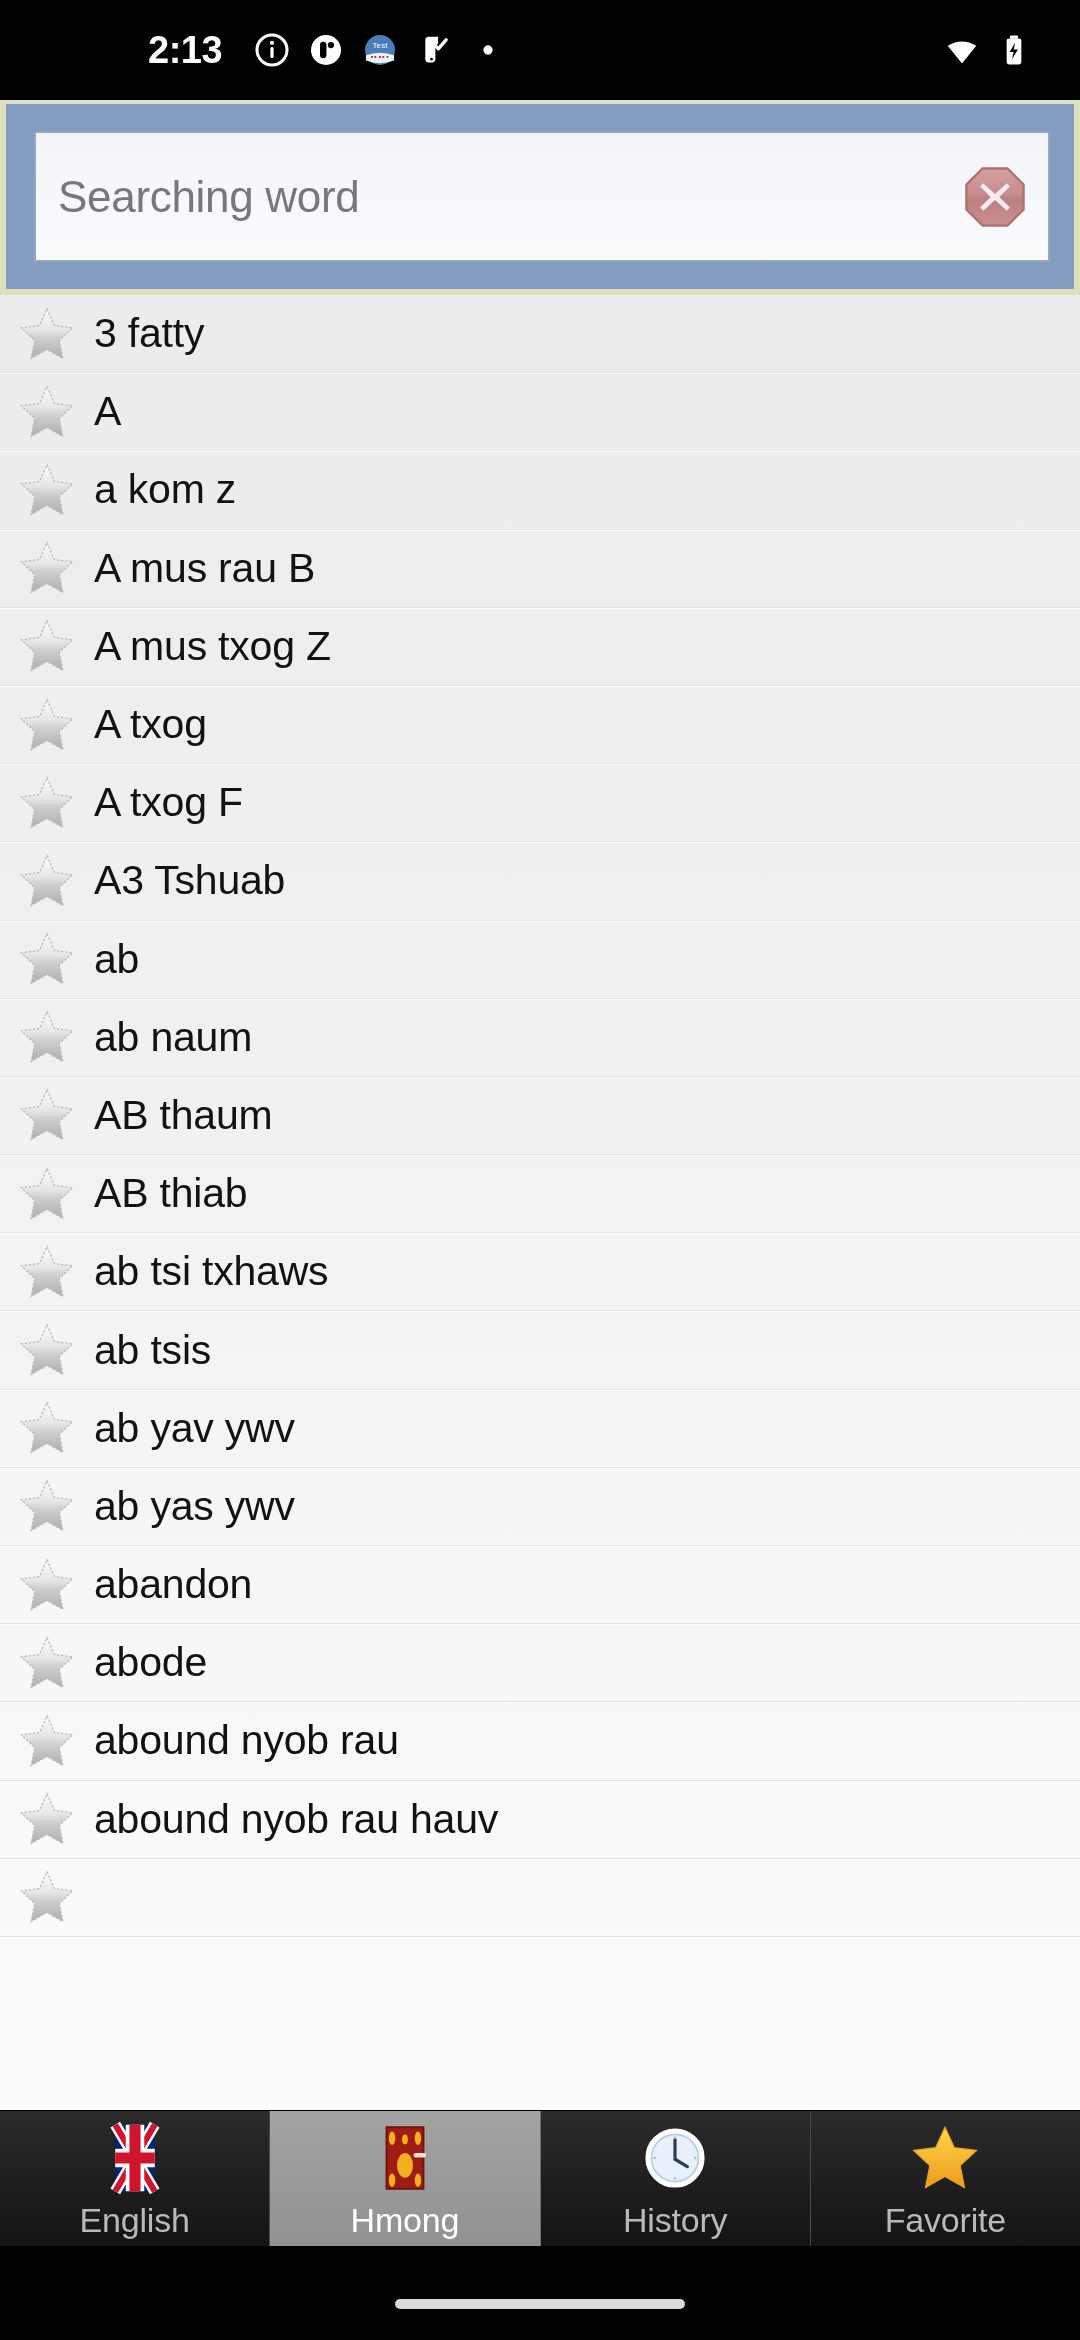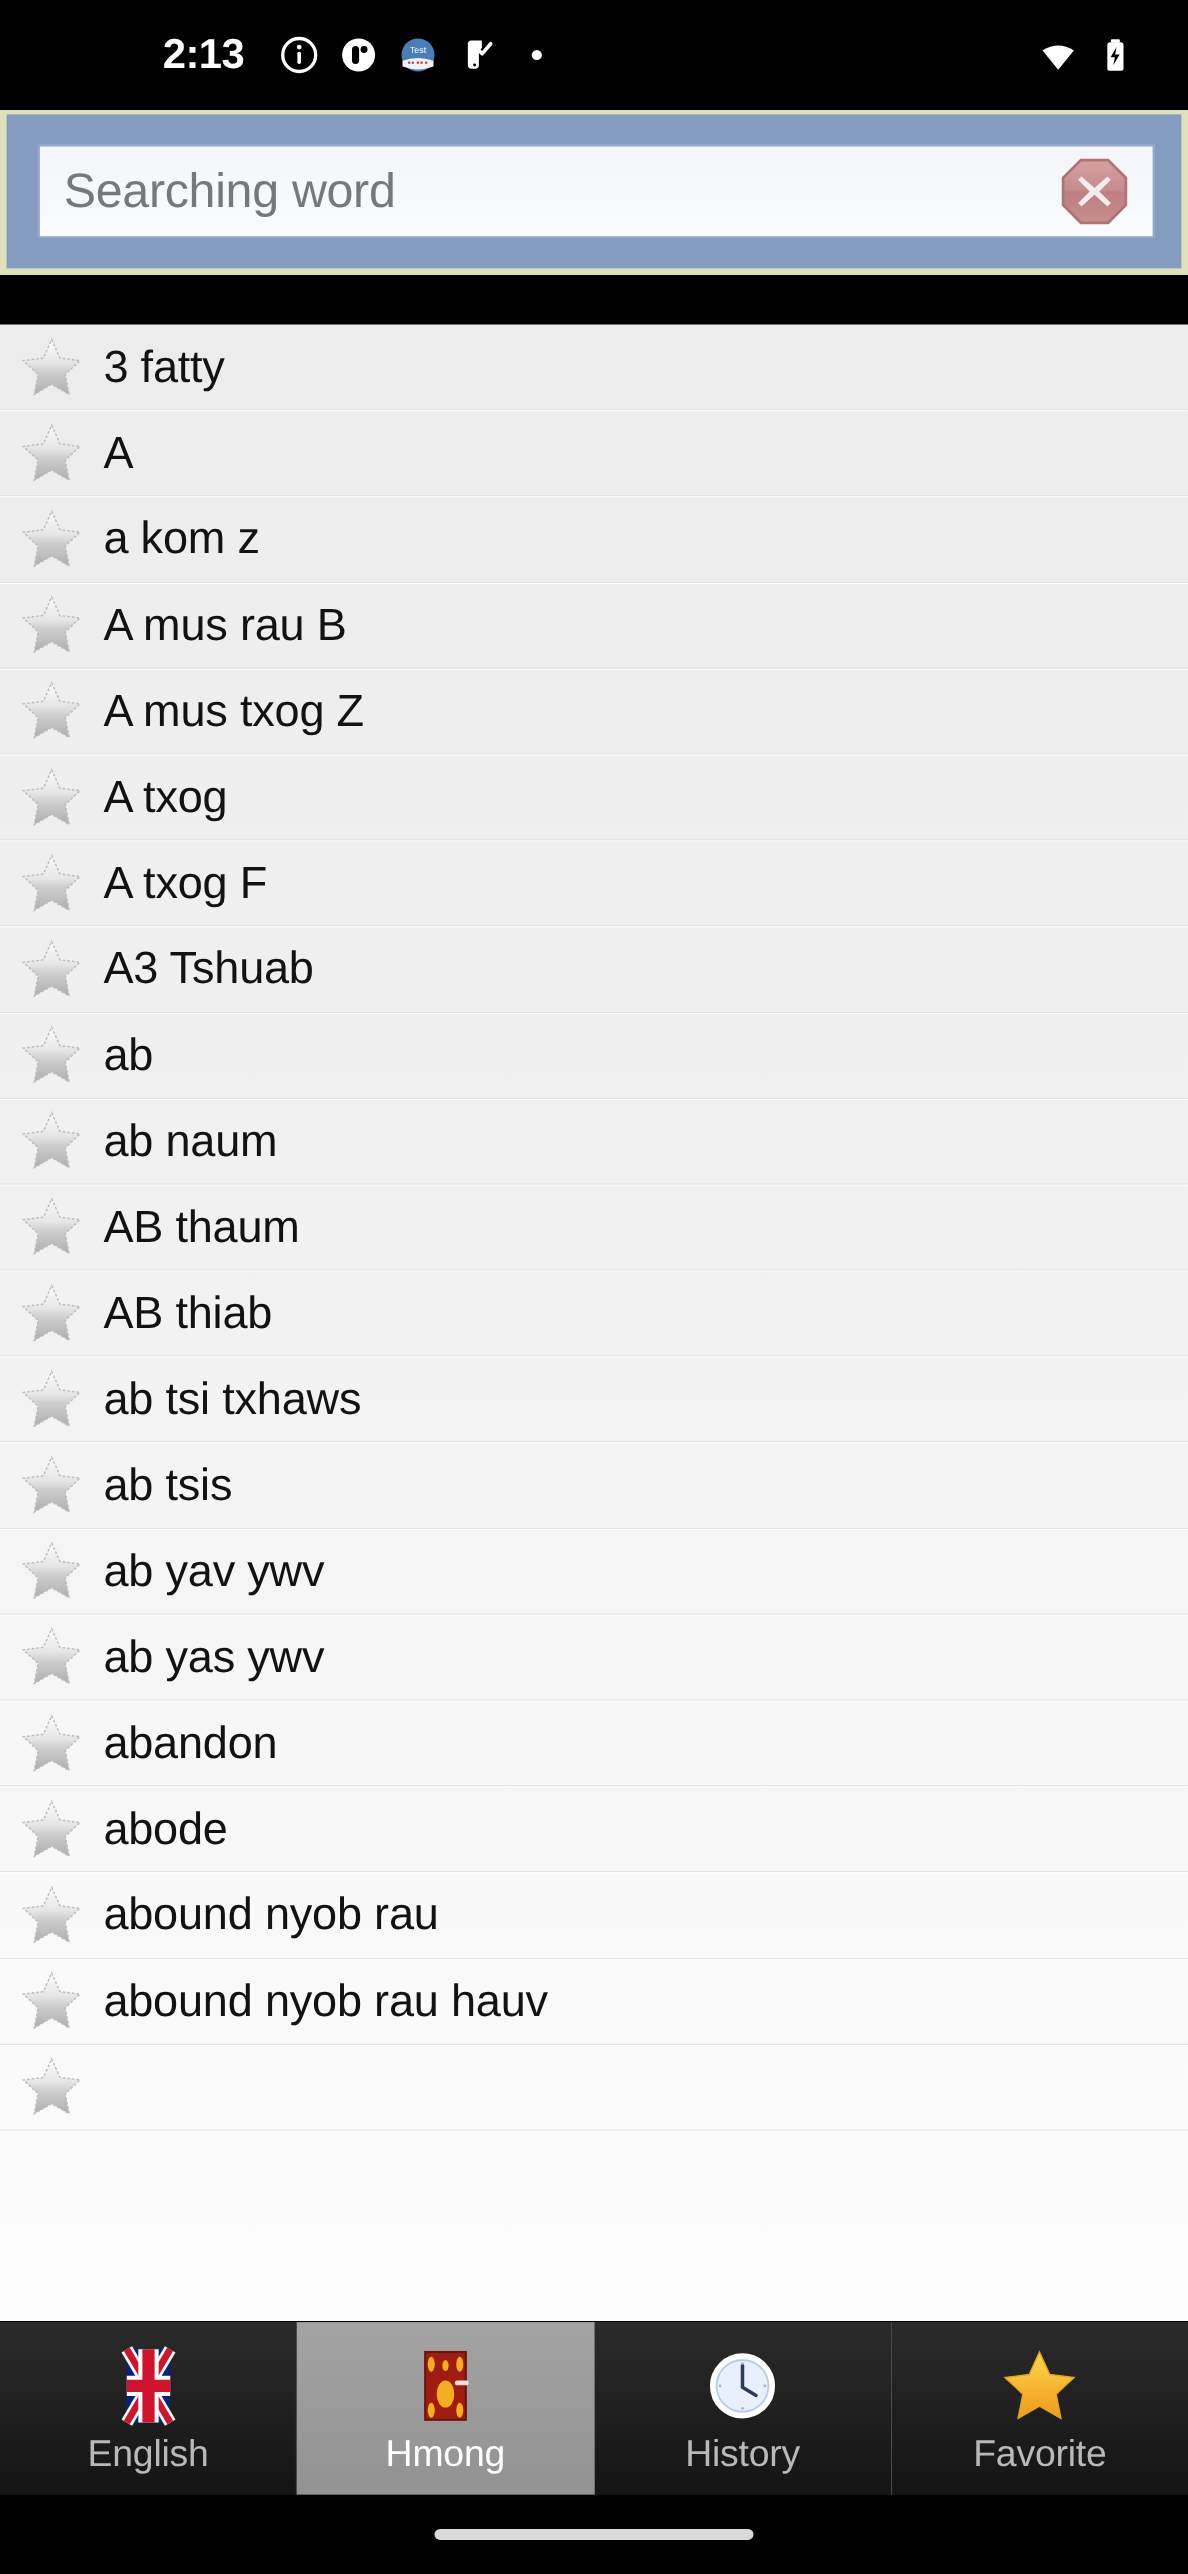--- a/index.html
+++ b/index.html
@@ -17,21 +17,21 @@
     background:#000; display:flex; align-items:center;
   }
   .sb-left { display:flex; align-items:center; margin-left:148px; gap:32px; }
   .sb-clock { color:#fff; font-size:38px; font-weight:700; letter-spacing:-0.5px; line-height:1; }
   .sb-icons { display:flex; align-items:center; gap:18px; }
   .sb-ico { width:36px; height:36px; display:block; }
   .sb-right { position:absolute; right:48px; display:flex; align-items:center; gap:16px; }
 
   
   .search-outer {
-    position:absolute; top:100px; left:0; width:1080px; height:150px;
+    position:absolute; top:100px; left:0; width:1080px; height:195px;
     background:#dfe0bc;
     padding:4px 6px 6px 6px;
   }
   .search-inner {
     width:100%; height:100%;
     background:#849cbf;
     padding:27px 24px 27px 28px;
   }
   .search-field {
     position:relative;
@@ -73,21 +73,21 @@
     margin-left:14px; margin-right:14px;
     display:block;
   }
   .row-label {
     font-size:41px; color:#121212; letter-spacing:-0.2px;
     line-height:1; white-space:nowrap;
   }
 
   
   .tabbar {
-    position:absolute; left:0; top:2110px; width:1080px; height:158px;
+    position:absolute; left:0; top:2110px; width:1080px; height:136px;
     background:#1c1c1c; display:flex;
     border-top:1px solid #000;
   }
   .tab {
     flex:1 1 0; height:100%;
     display:flex; flex-direction:column;
     align-items:center; justify-content:center;
     background:linear-gradient(#2b2b2b,#141414);
     border-right:1px solid #4a4a4a;
     cursor:pointer; position:relative;

